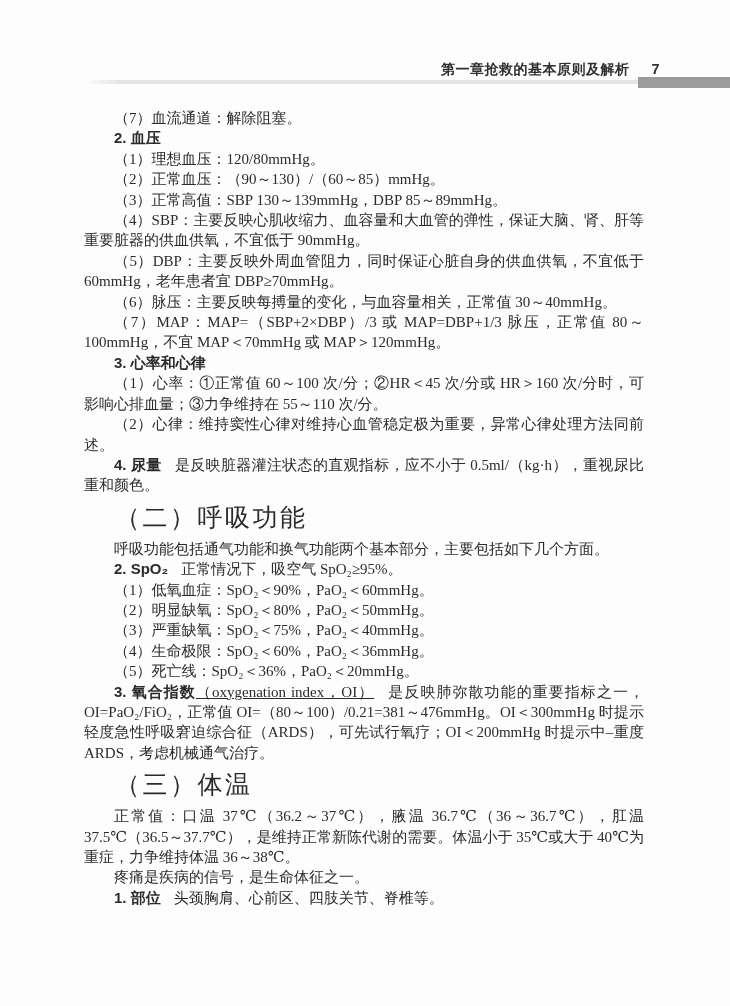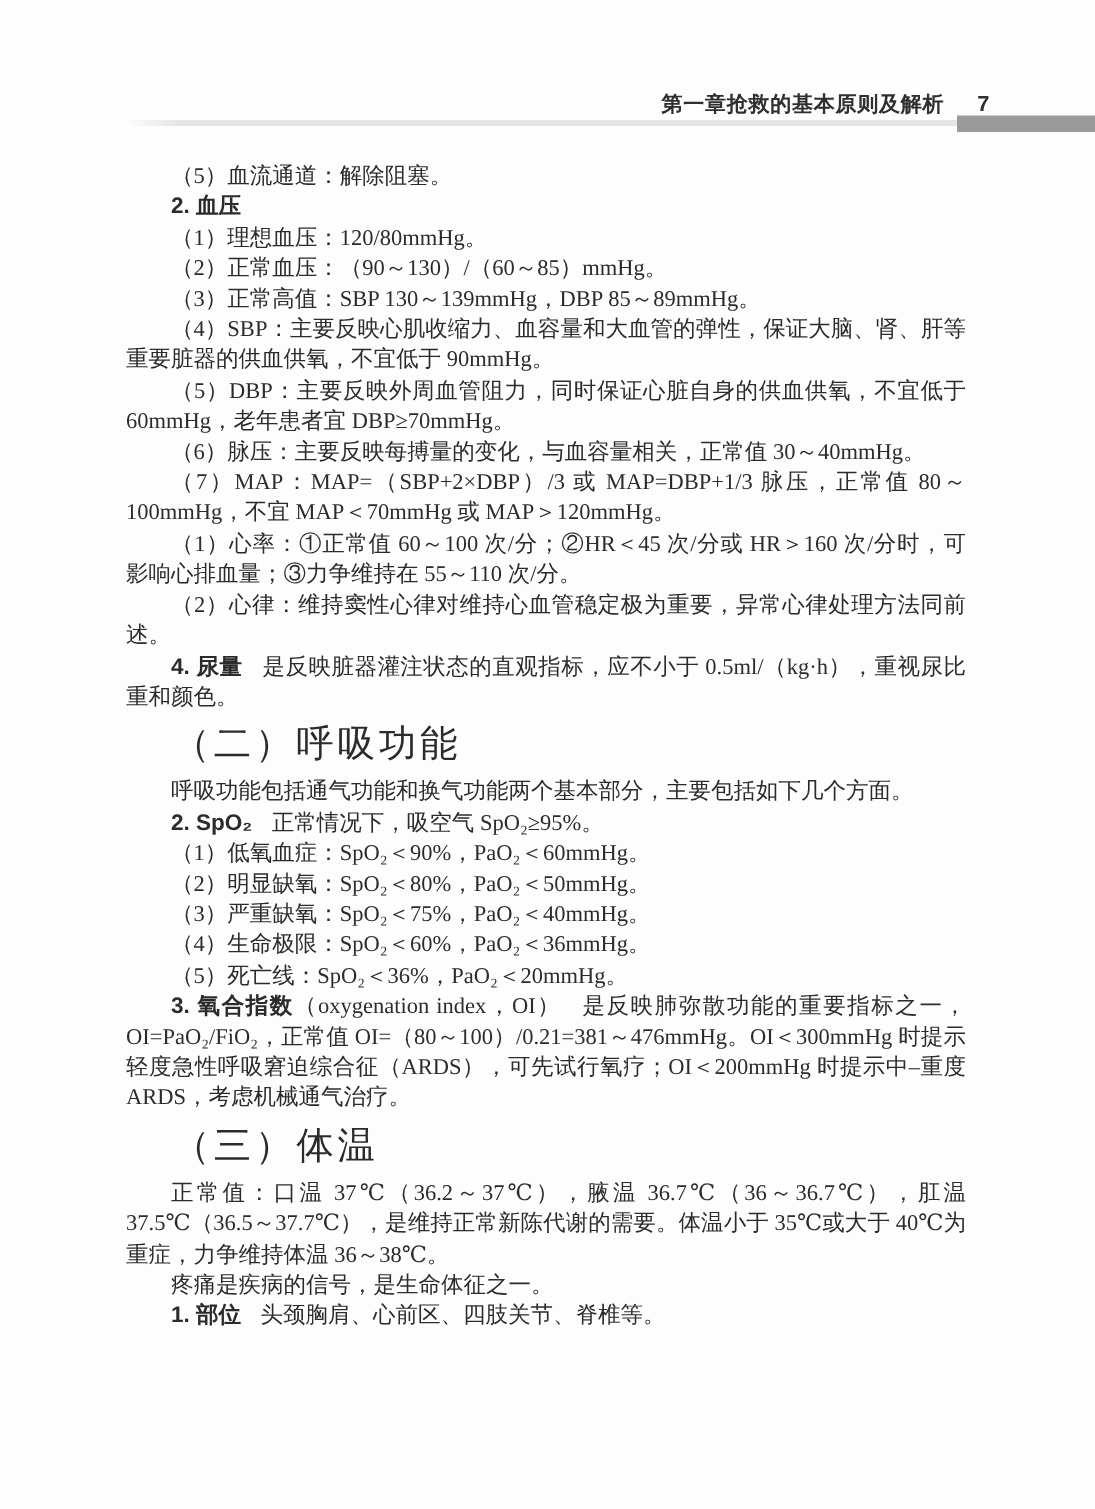--- a/index.html
+++ b/index.html
@@ -35,21 +35,21 @@
   .page-body{
     position:absolute;left:84px;top:108px;width:560px;
     font-size:15px;line-height:20.4px;
     text-align:justify;
   }
   .para{margin:0;text-indent:2em;}
   .lead-label{
     font-family:"Liberation Sans","DejaVu Sans",sans-serif;
     font-weight:700;font-style:normal;
   }
-  .lead-sublabel{font-weight:400;}
+  .lead-sublabel{font-weight:400;text-decoration:underline;}
   .lead-gap{display:inline-block;width:13px;}
   .section-heading{
     margin:9px 0 8px 0;padding-left:31px;
     font-size:25px;line-height:26px;font-weight:400;
     letter-spacing:2.5px;text-indent:0;
   }
 </style>
 </head>
 <body>
 
@@ -59,29 +59,30 @@
     <div class="header-line">
       <span>第一章</span>
       <span class="header-title">抢救的基本原则及解析</span>
       <span class="page-number">7</span>
     </div>
     <div class="header-rule"></div>
     <div class="header-accent-block"></div>
   </div>
 
   <main class="page-body">
-      <p class="para">（5）血流通道：解除阻塞。</p>
+      <p class="para">（7）血流通道：解除阻塞。</p>
       <p class="para"><b class="lead-label">2. 血压</b></p>
       <p class="para">（1）理想血压：120/80mmHg。</p>
       <p class="para">（2）正常血压：（90～130）/（60～85）mmHg。</p>
       <p class="para">（3）正常高值：SBP 130～139mmHg，DBP 85～89mmHg。</p>
       <p class="para">（4）SBP：主要反映心肌收缩力、血容量和大血管的弹性，保证大脑、肾、肝等重要脏器的供血供氧，不宜低于 90mmHg。</p>
       <p class="para">（5）DBP：主要反映外周血管阻力，同时保证心脏自身的供血供氧，不宜低于 60mmHg，老年患者宜 DBP≥70mmHg。</p>
       <p class="para">（6）脉压：主要反映每搏量的变化，与血容量相关，正常值 30～40mmHg。</p>
       <p class="para">（7）MAP：MAP=（SBP+2×DBP）/3 或 MAP=DBP+1/3 脉压，正常值 80～100mmHg，不宜 MAP＜70mmHg 或 MAP＞120mmHg。</p>
+      <p class="para"><b class="lead-label">3. 心率和心律</b></p>
       <p class="para">（1）心率：①正常值 60～100 次/分；②HR＜45 次/分或 HR＞160 次/分时，可影响心排血量；③力争维持在 55～110 次/分。</p>
       <p class="para">（2）心律：维持窦性心律对维持心血管稳定极为重要，异常心律处理方法同前述。</p>
       <p class="para"><b class="lead-label">4. 尿量</b><span class="lead-gap"></span><span>是反映脏器灌注状态的直观指标，应不小于 0.5ml/（kg·h），重视尿比重和颜色。</span></p>
       <h3 class="section-heading">（二）呼吸功能</h3>
       <p class="para">呼吸功能包括通气功能和换气功能两个基本部分，主要包括如下几个方面。</p>
       <p class="para"><b class="lead-label">2. SpO₂</b><span class="lead-gap"></span><span>正常情况下，吸空气 SpO₂≥95%。</span></p>
       <p class="para">（1）低氧血症：SpO₂＜90%，PaO₂＜60mmHg。</p>
       <p class="para">（2）明显缺氧：SpO₂＜80%，PaO₂＜50mmHg。</p>
       <p class="para">（3）严重缺氧：SpO₂＜75%，PaO₂＜40mmHg。</p>
       <p class="para">（4）生命极限：SpO₂＜60%，PaO₂＜36mmHg。</p>

